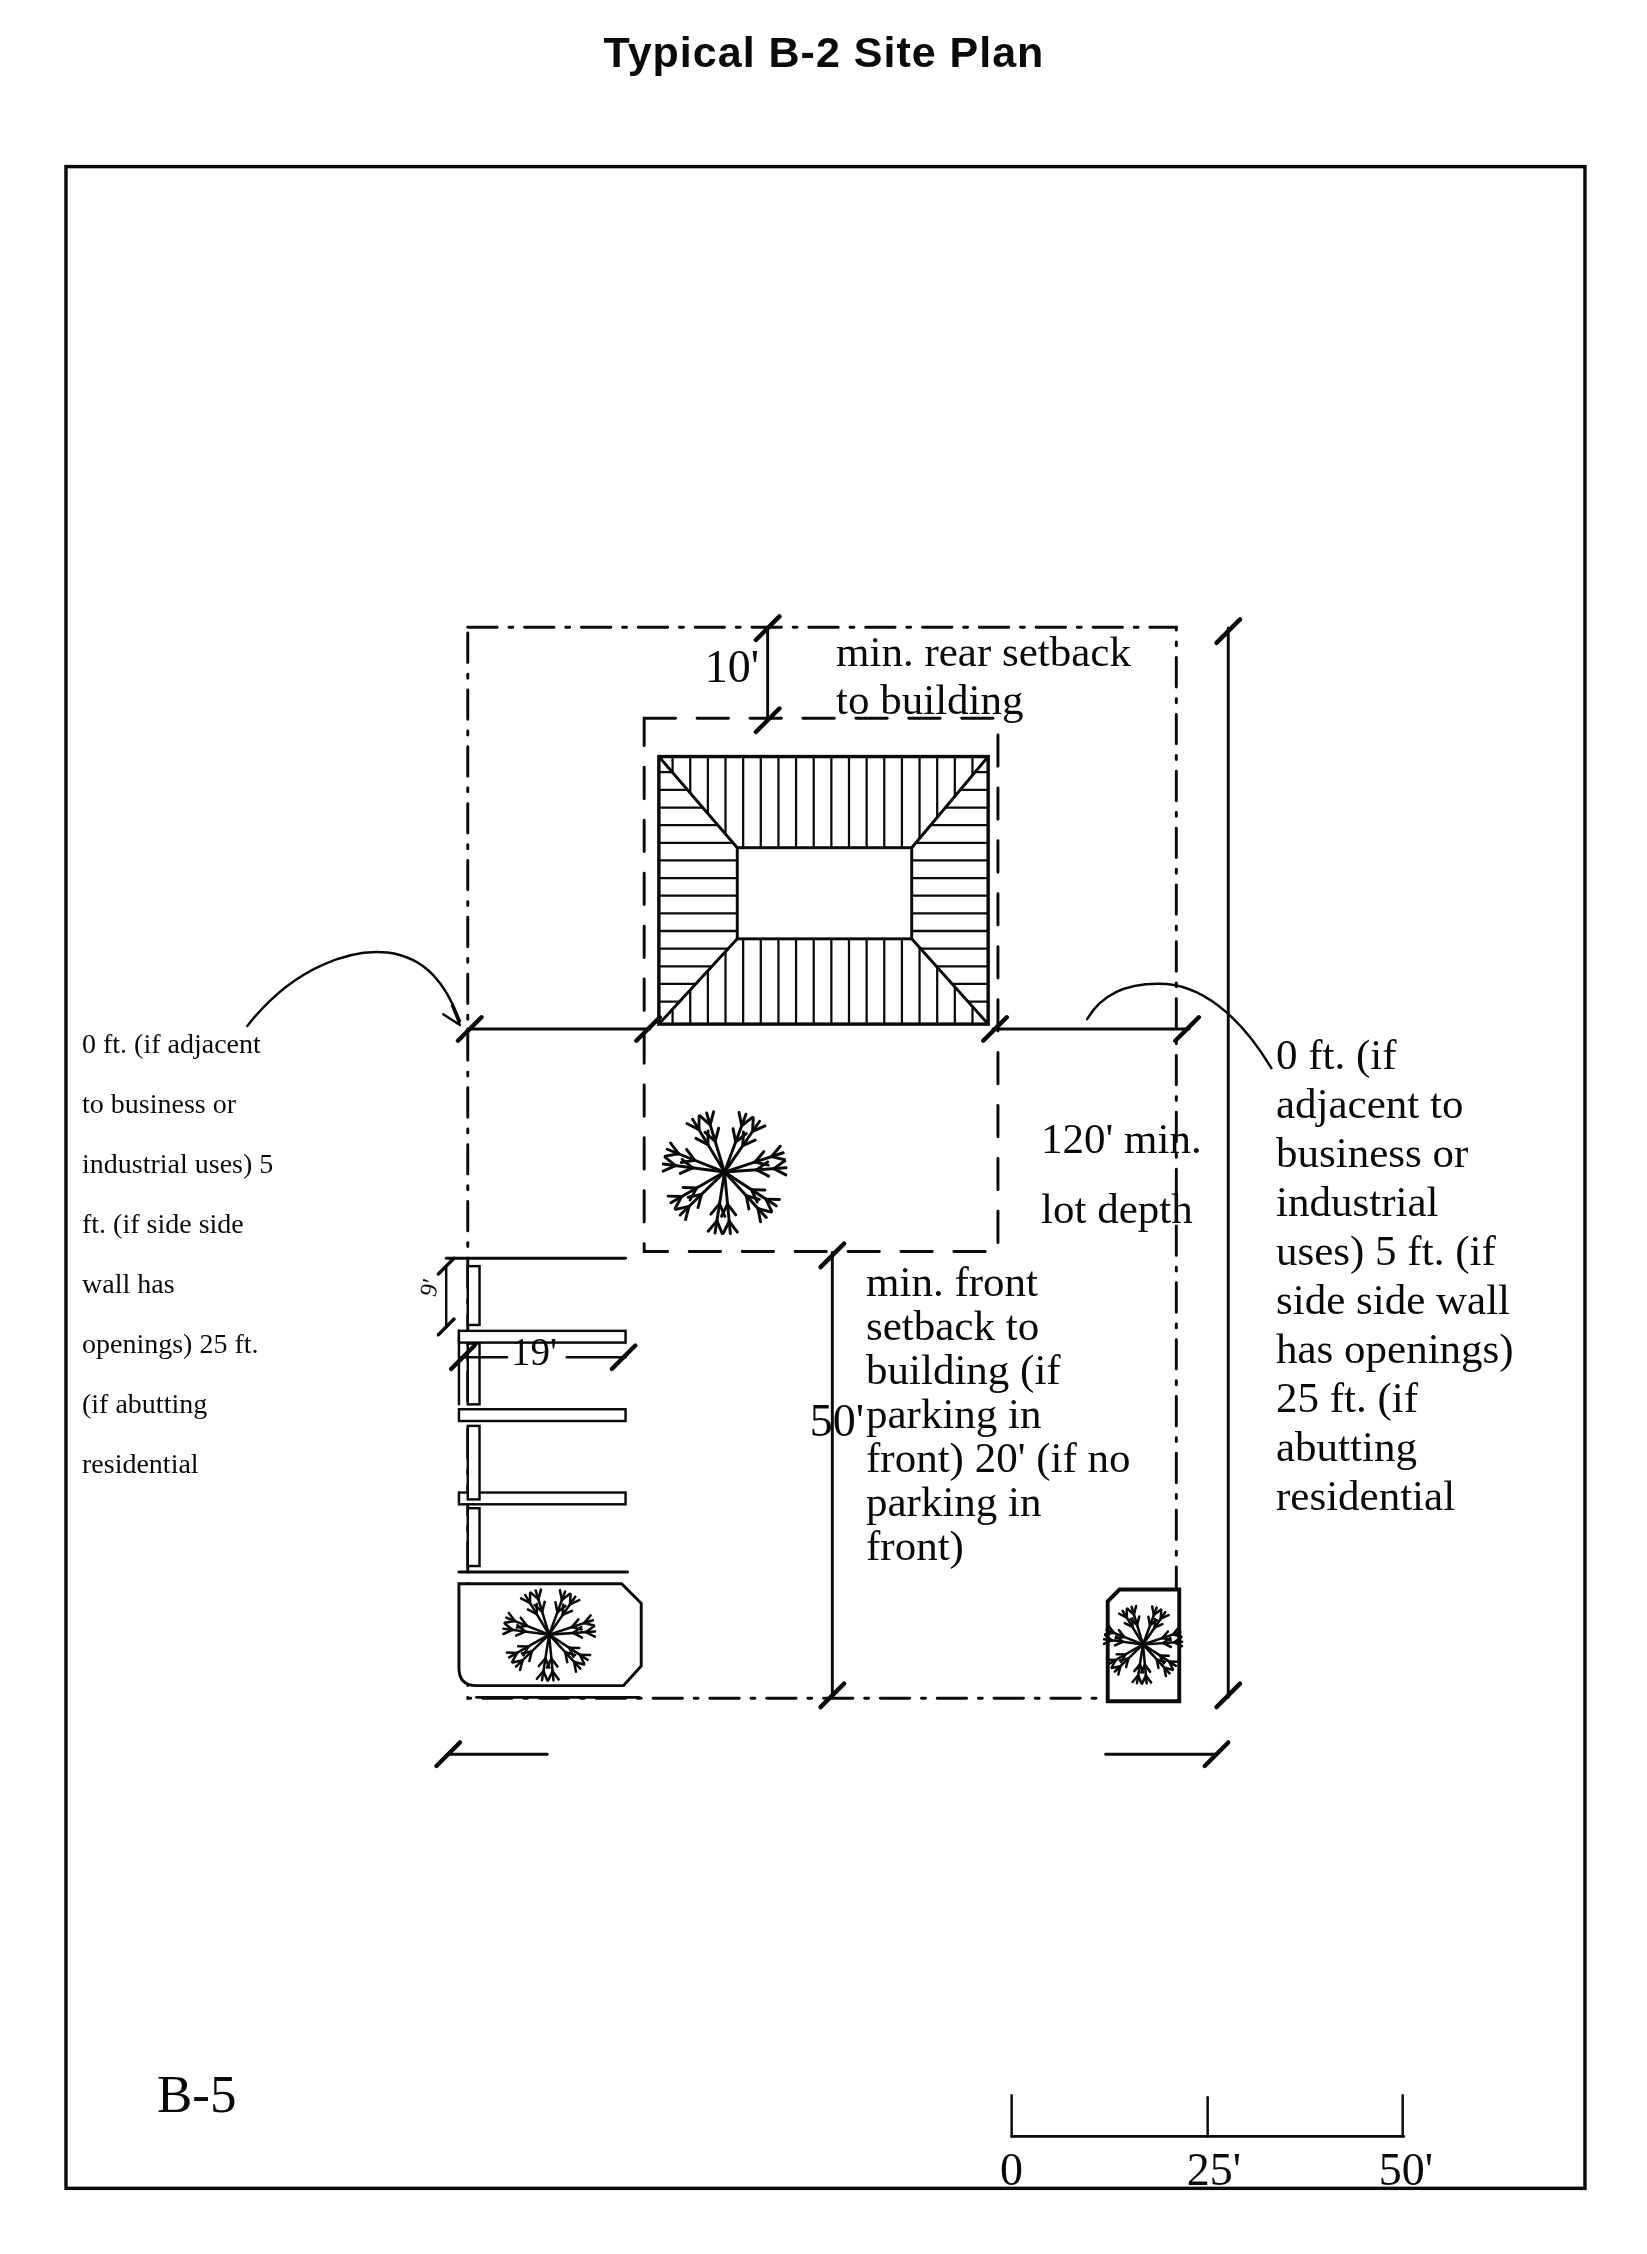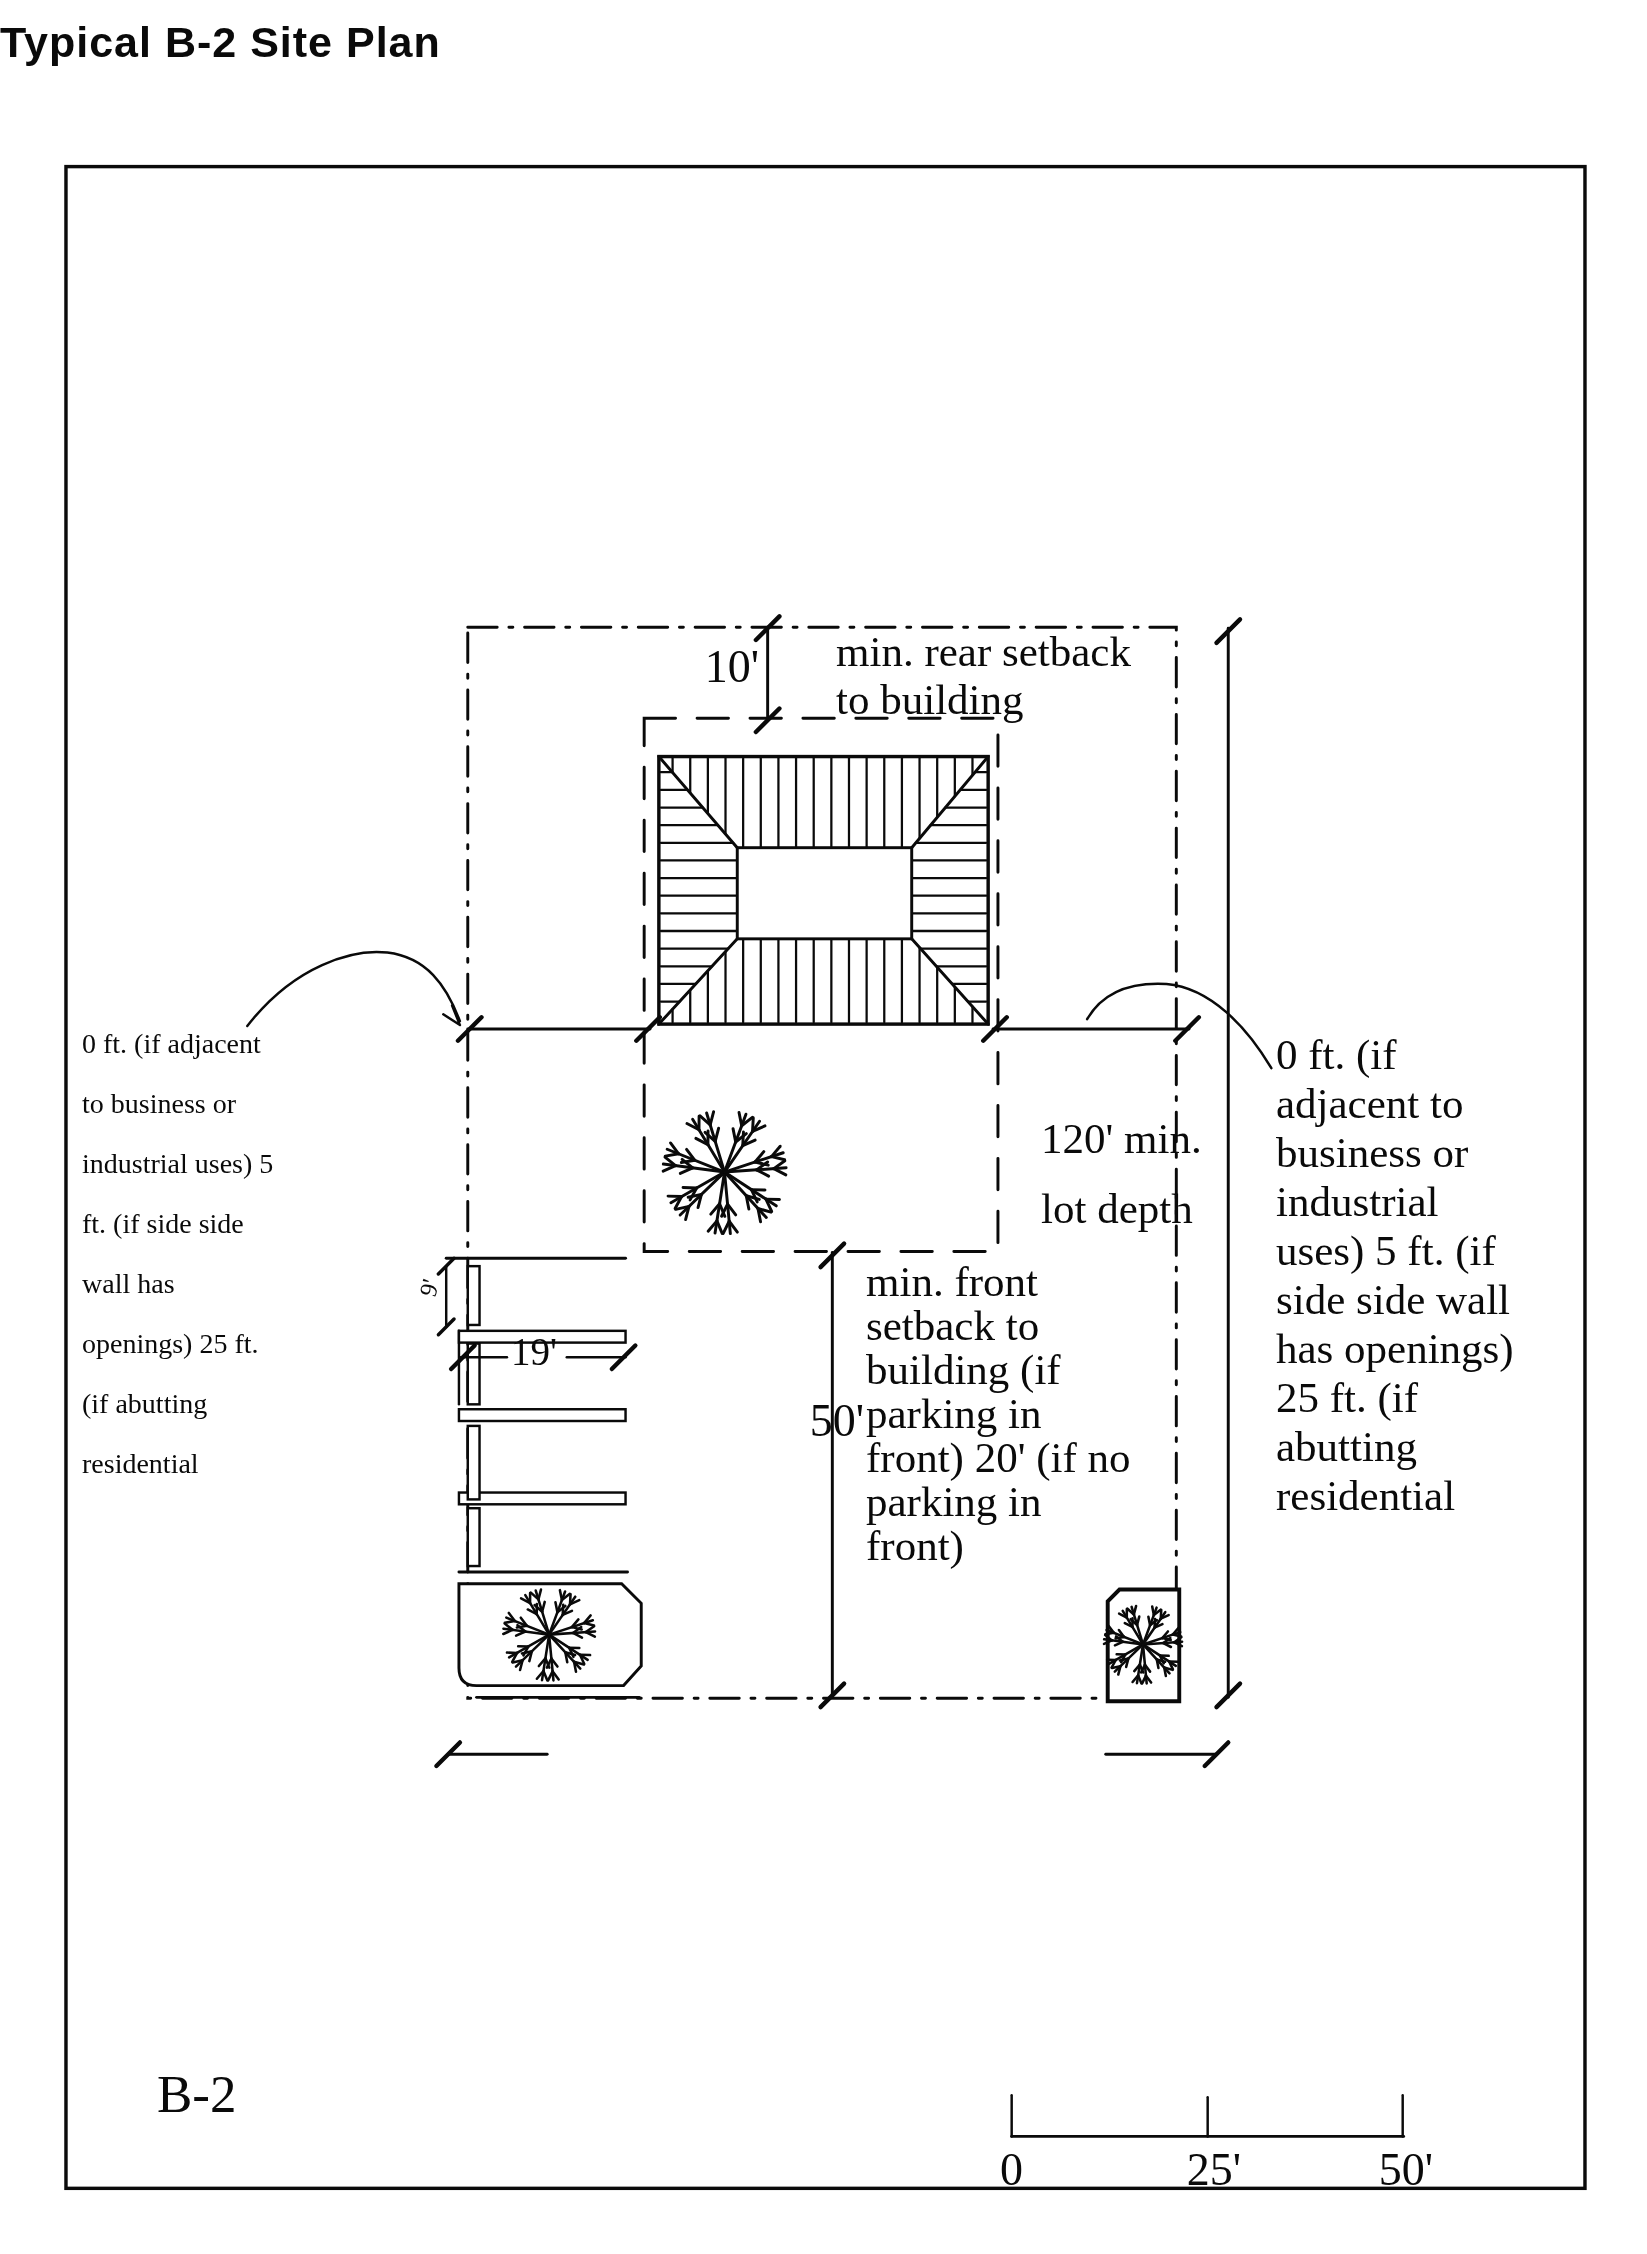--- a/index.html
+++ b/index.html
@@ -1,19 +1,19 @@
 <!DOCTYPE html>
 <html><head>
 <meta charset="utf-8">
 <style>
   html,body{margin:0;padding:0;background:#fff;}
   .page{position:relative;width:1648px;height:2254px;background:#ffffff;overflow:hidden;
         font-family:"Liberation Serif","DejaVu Serif",serif;color:#0a0a0a;}
   .abs{position:absolute;}
-  #title{left:0;right:0;top:18px;text-align:left;
+  #title{left:0;right:0;top:28px;text-align:center;
          font-family:"Liberation Sans","DejaVu Sans",sans-serif;
          font-weight:bold;font-size:43px;letter-spacing:1px;}
   .note{white-space:pre-line;}
   #rear-note{left:796px;top:628px;font-size:43px;line-height:48px;margin-left:40px;}
   #ten-dim{left:676px;top:640px;width:83px;text-align:right;font-size:46px;}
   #left-note{left:82px;top:1014px;font-size:28px;line-height:60px;}
   #right-note{left:1276px;top:1030px;font-size:43px;line-height:49px;}
   #depth-note{left:1041px;top:1104px;font-size:43px;line-height:70px;}
   #fifty-dim{left:782px;top:1394px;width:82px;text-align:right;font-size:46px;}
   #front-note{left:866px;top:1260px;font-size:43px;line-height:44px;}
@@ -444,19 +444,19 @@
 building (if
 parking in
 front) 20' (if no
 parking in
 front)</div>
 
 
   <div id="nine-dim" class="abs">9'</div>
   <div id="nineteen-dim" class="abs">19'</div>
 
-  <div id="zone-label" class="abs">B-2</div>
+  <div id="zone-label" class="abs">B-5</div>
 
   <div id="scale-0" class="abs scale-lbl">0</div>
   <div id="scale-25" class="abs scale-lbl">25'</div>
   <div id="scale-50" class="abs scale-lbl">50'</div>
 </div>
 
 
 </body></html>

